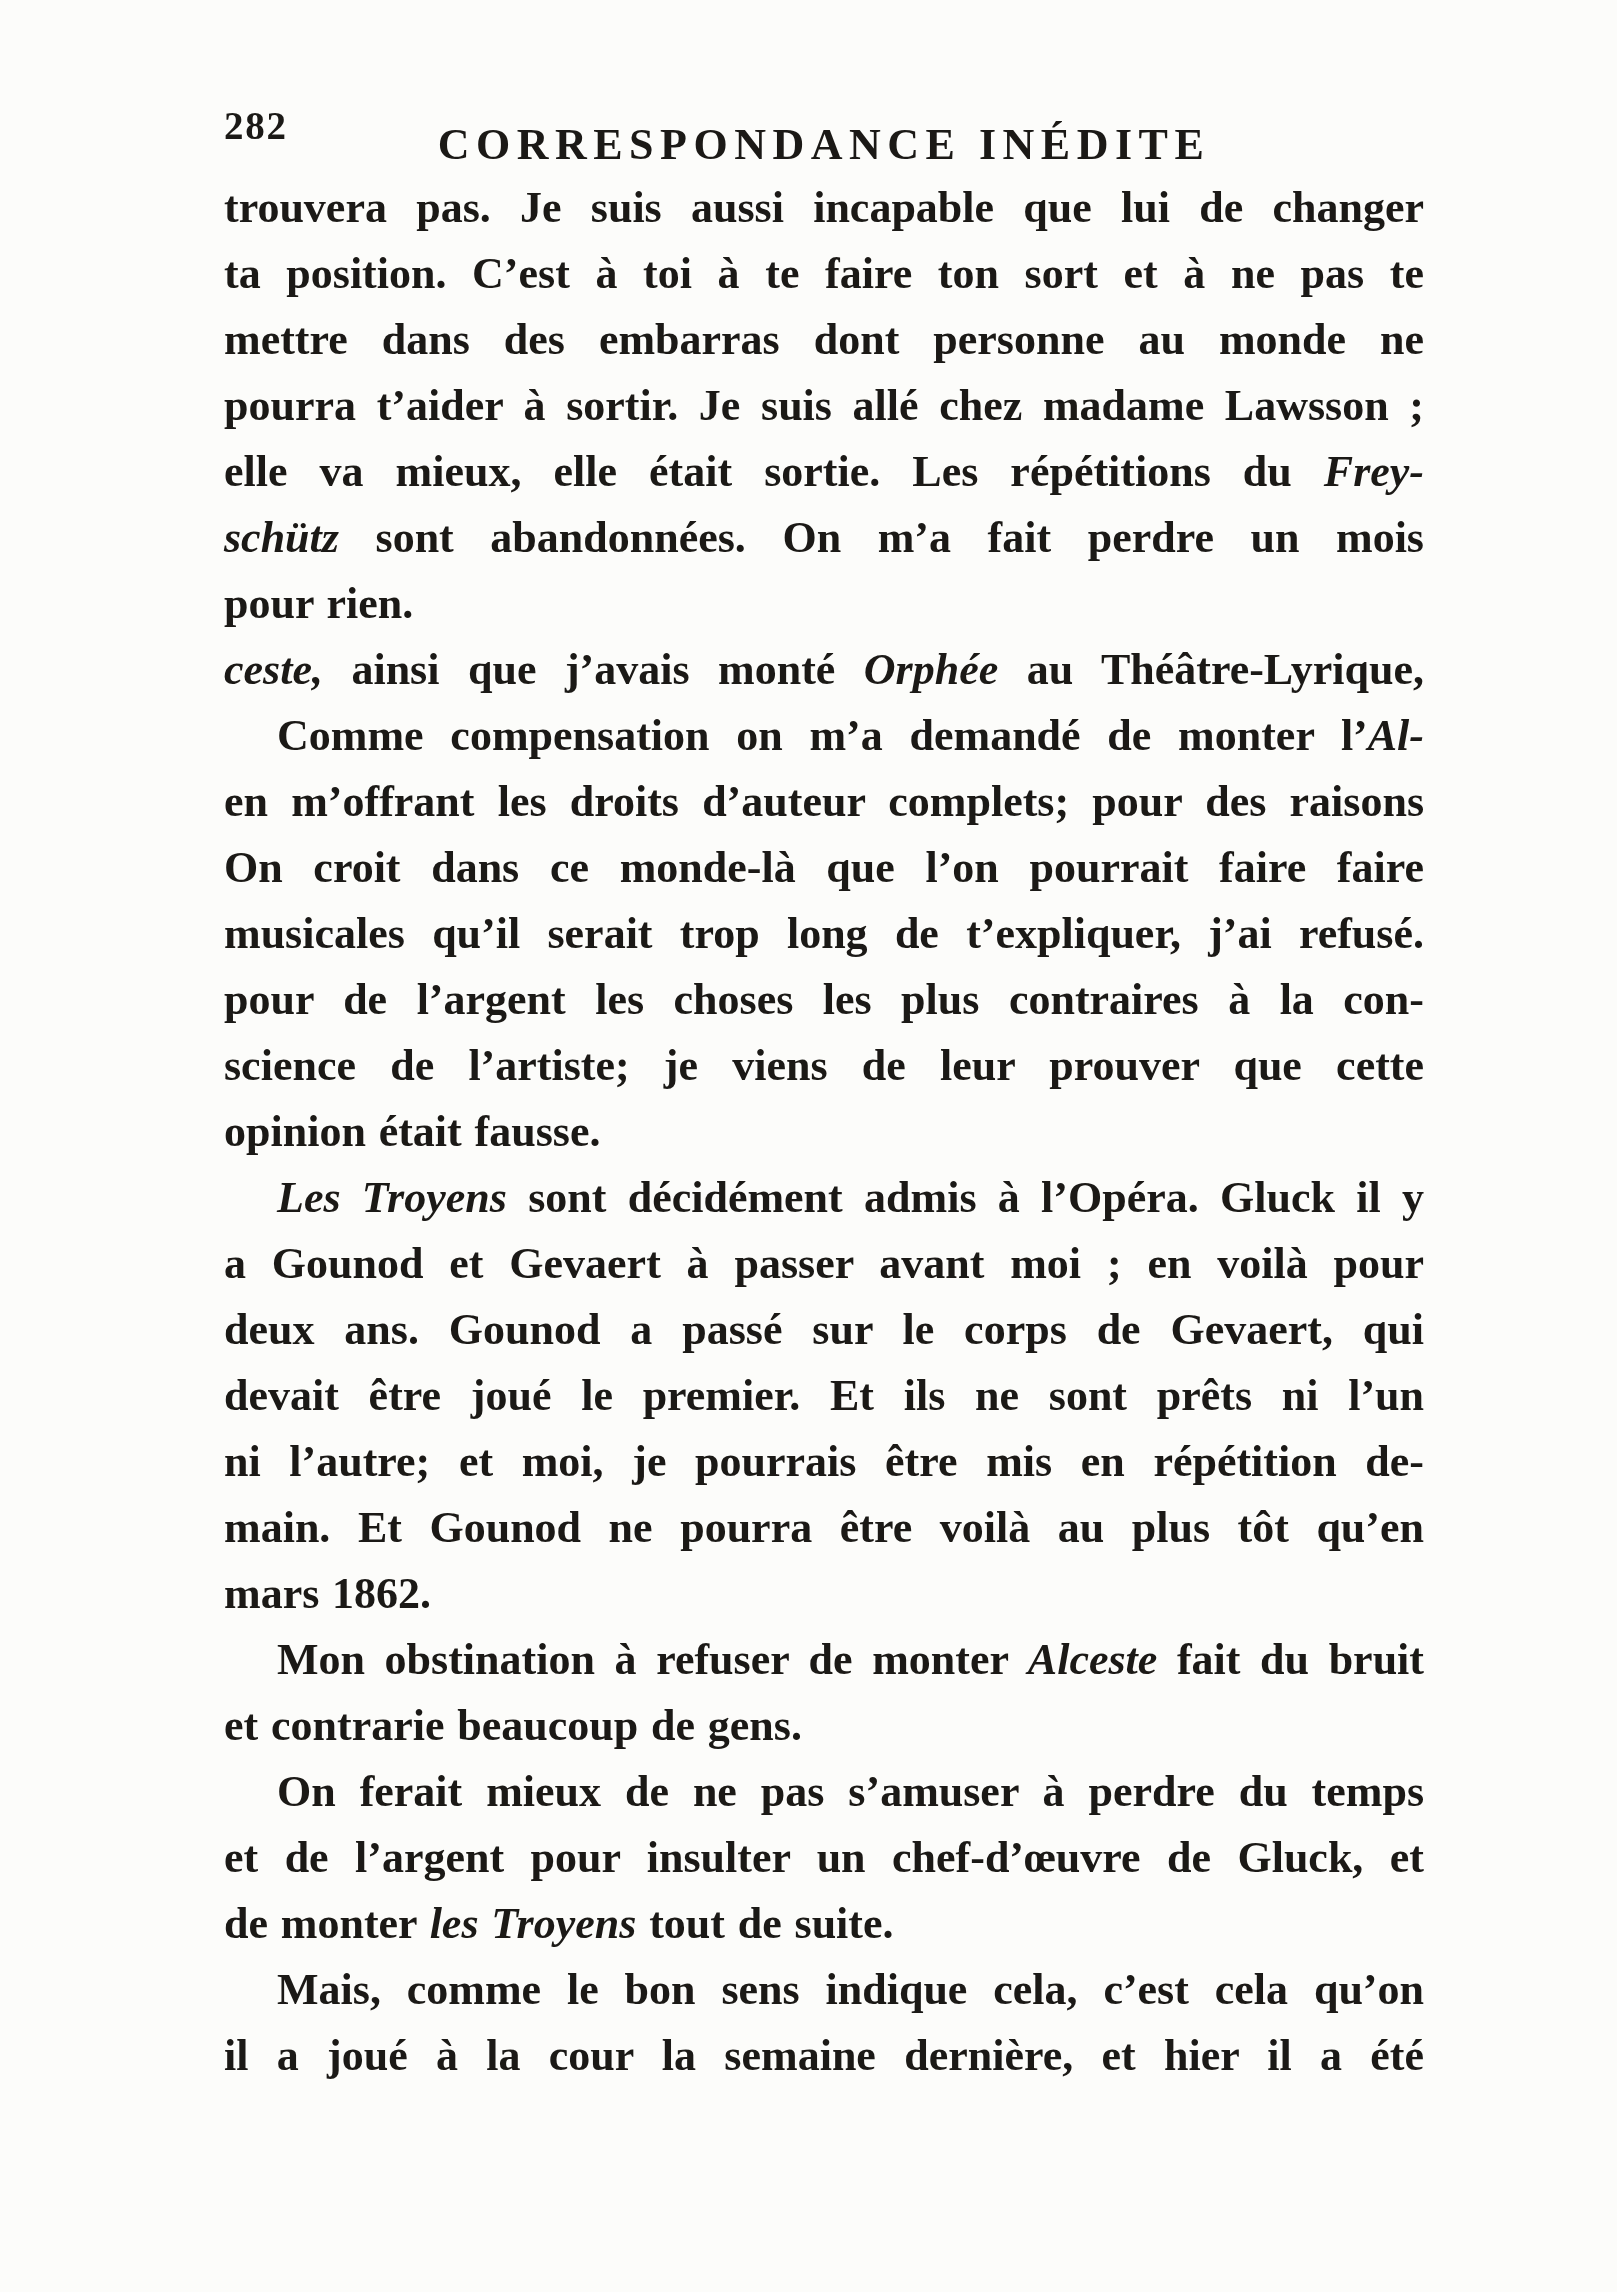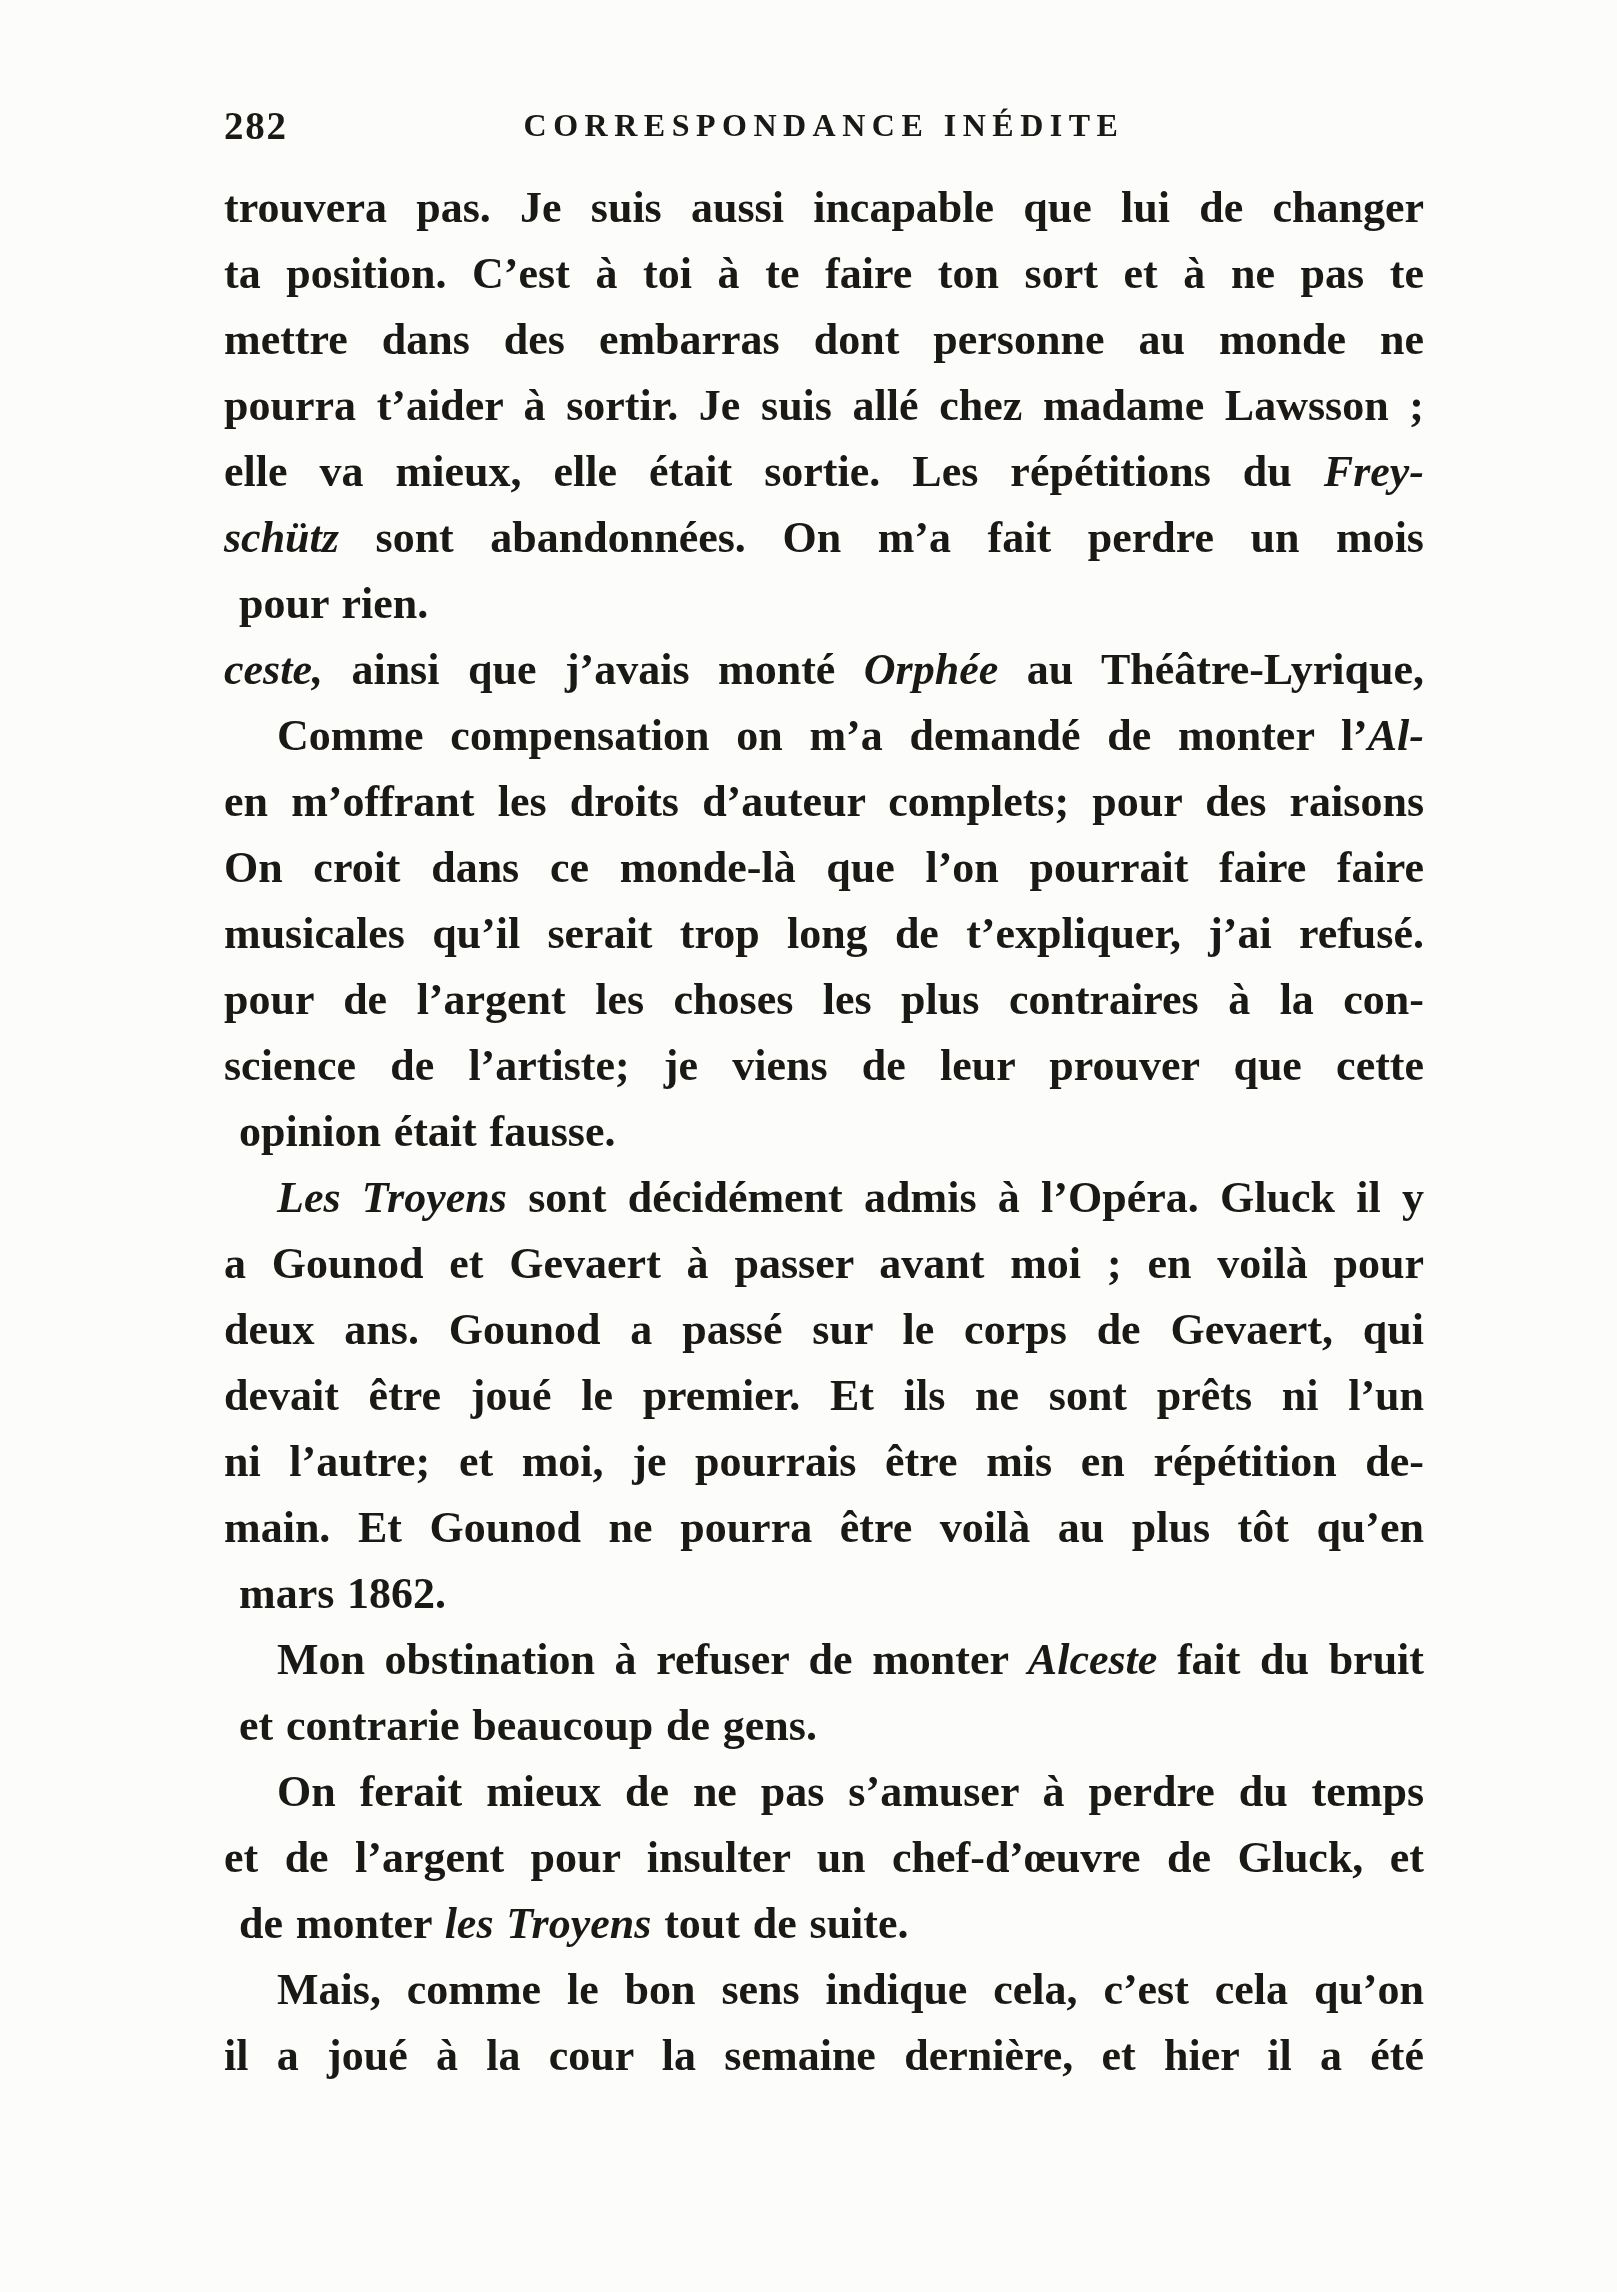--- a/index.html
+++ b/index.html
@@ -29,45 +29,45 @@
     position: absolute;
     left: 0;
     top: 0;
     font-size: 39px;
     font-weight: bold;
     letter-spacing: 1.8px;
   }
   .running-title {
     display: block;
     text-align: center;
-    font-size: 32px;
+    font-size: 44px;
     font-weight: bold;
     letter-spacing: 6.5px;
     padding-top: 3.7px;
+    margin-top: 12px;
   }
   .text-block {
     position: absolute;
     left: 224px;
     top: 175px;
     width: 1200px;
   }
   .line {
     height: 66px;
     line-height: 66px;
     font-size: 44px;
     font-weight: bold;
     white-space: nowrap;
     text-align: justify;
     text-align-last: justify;
     word-spacing: 1.8px;
   }
   .line.left {
     text-align: right;
     text-align-last: left;
-    margin-left: 15px;
   }
   .line.indent {
     text-indent: 53px;
   }
   .it {
     font-style: italic;
   }
 </style>
 </head>
 <body>

